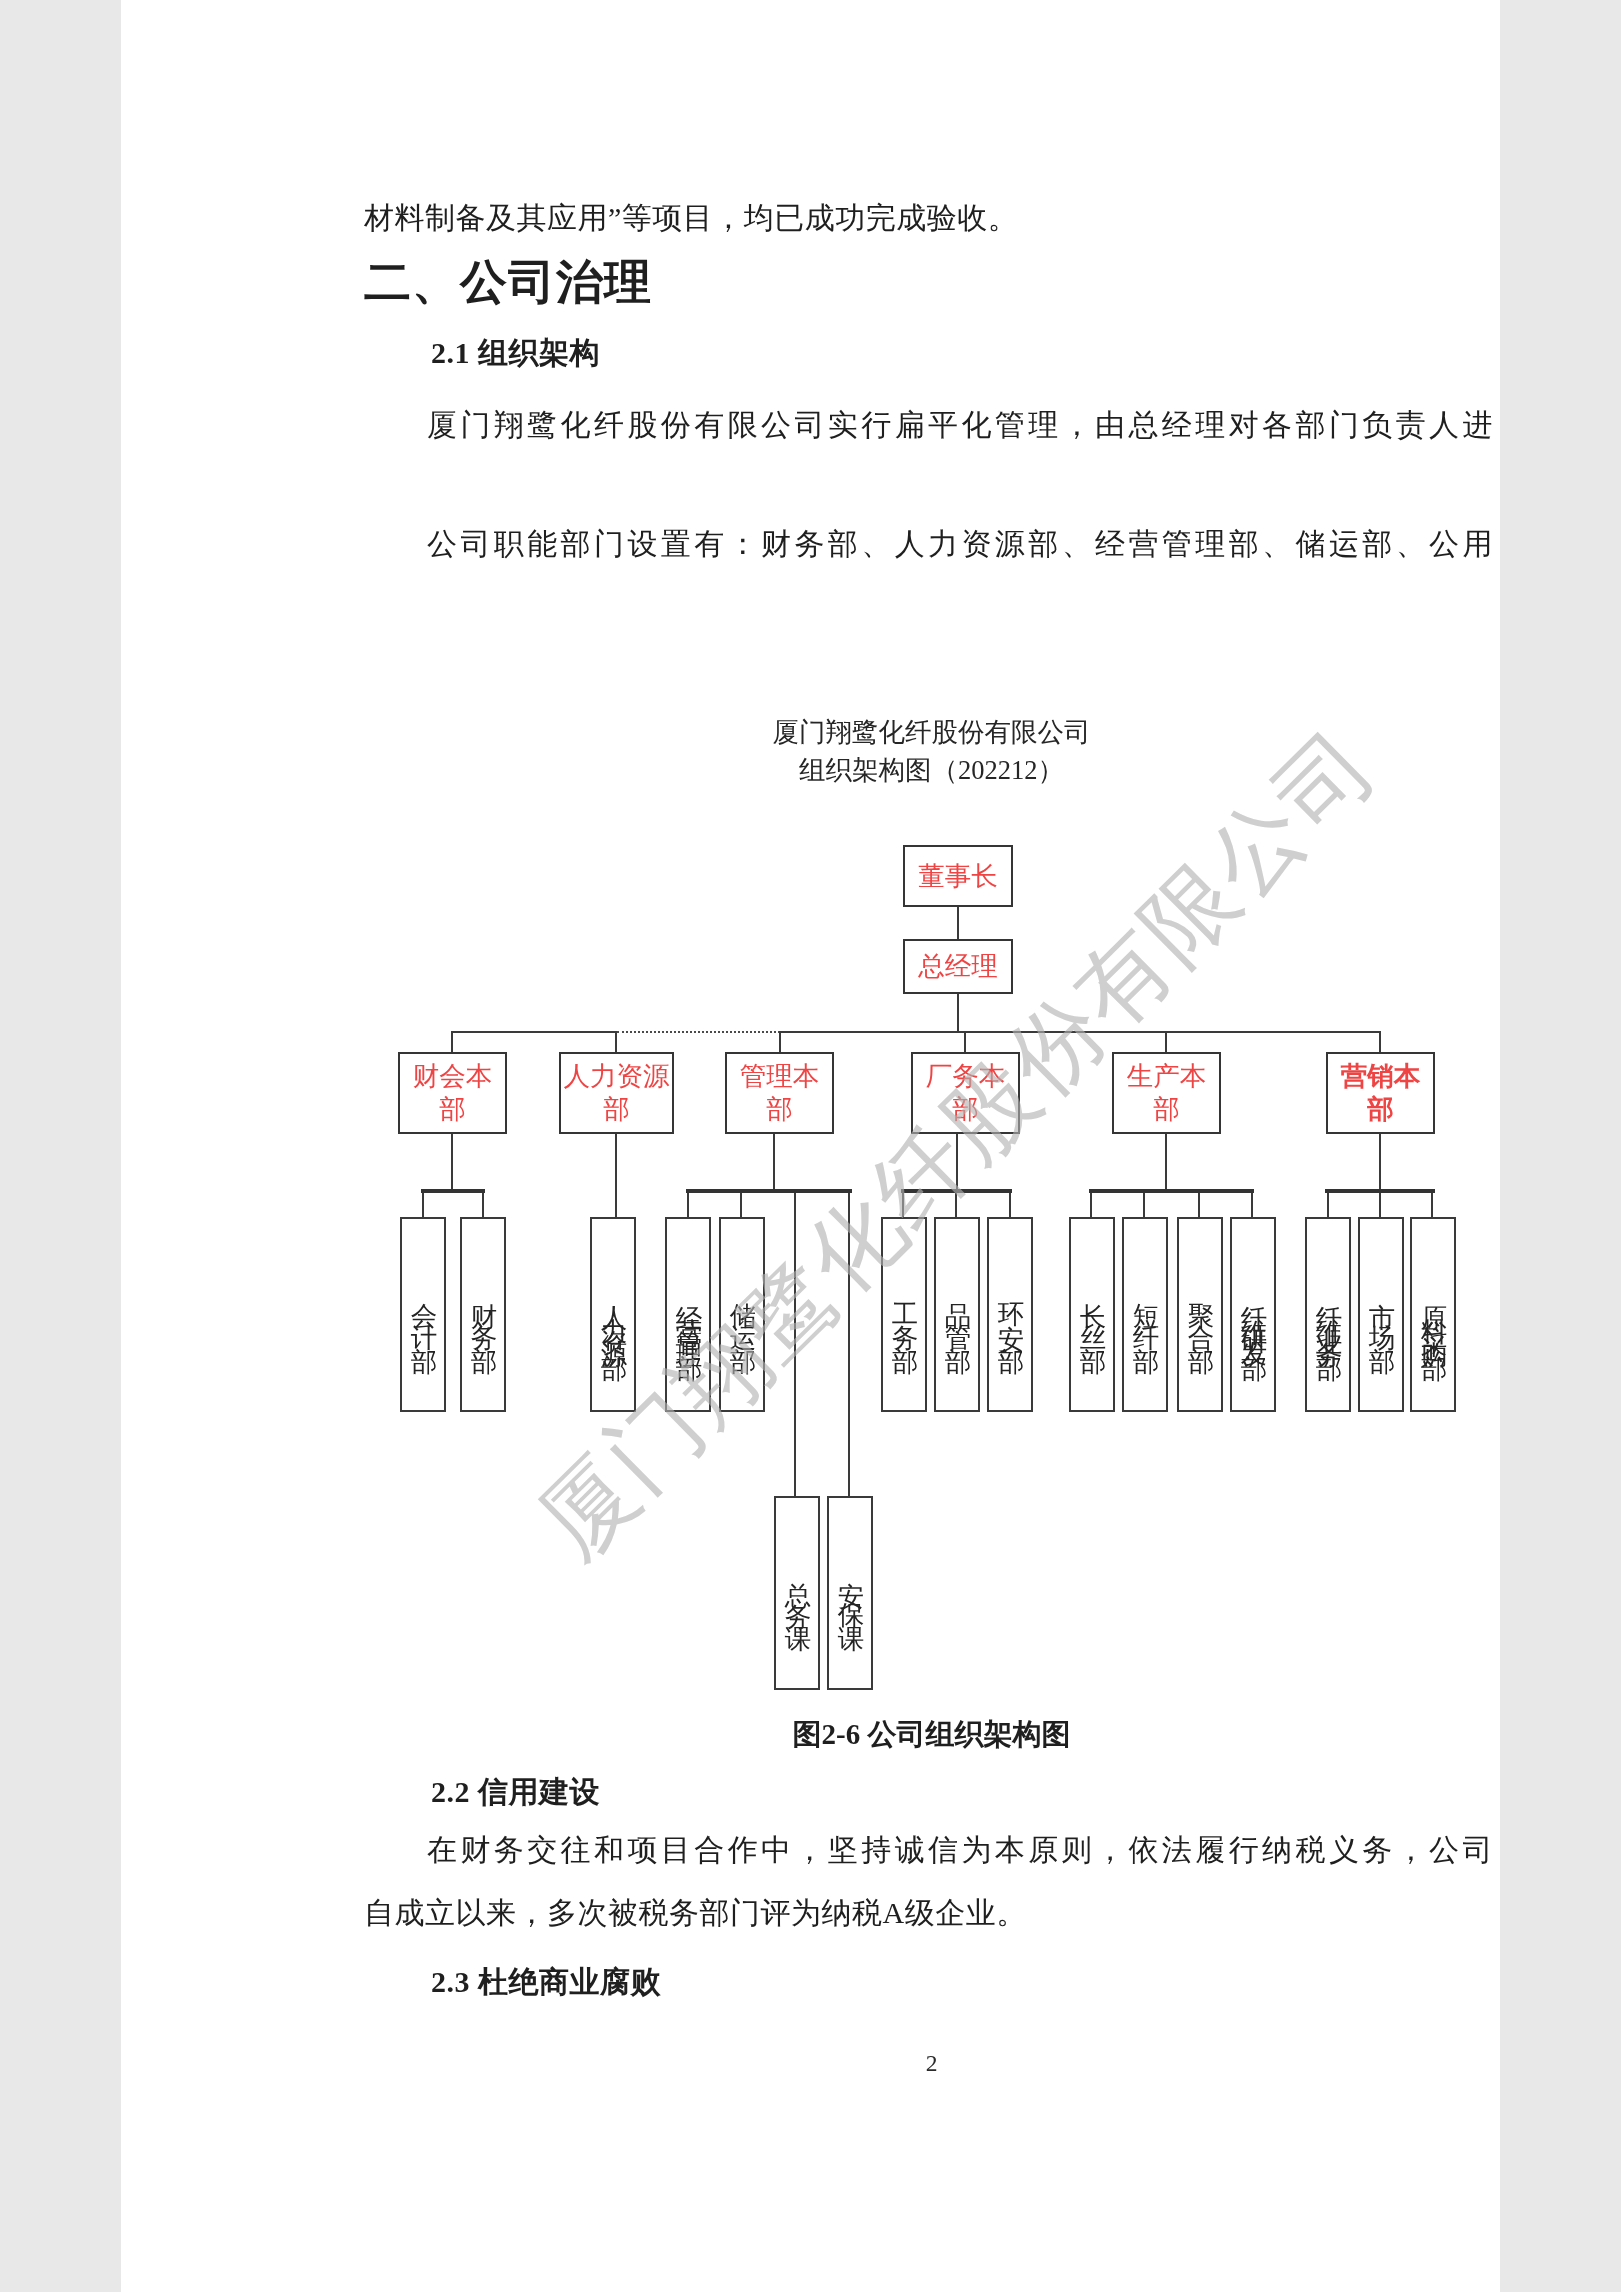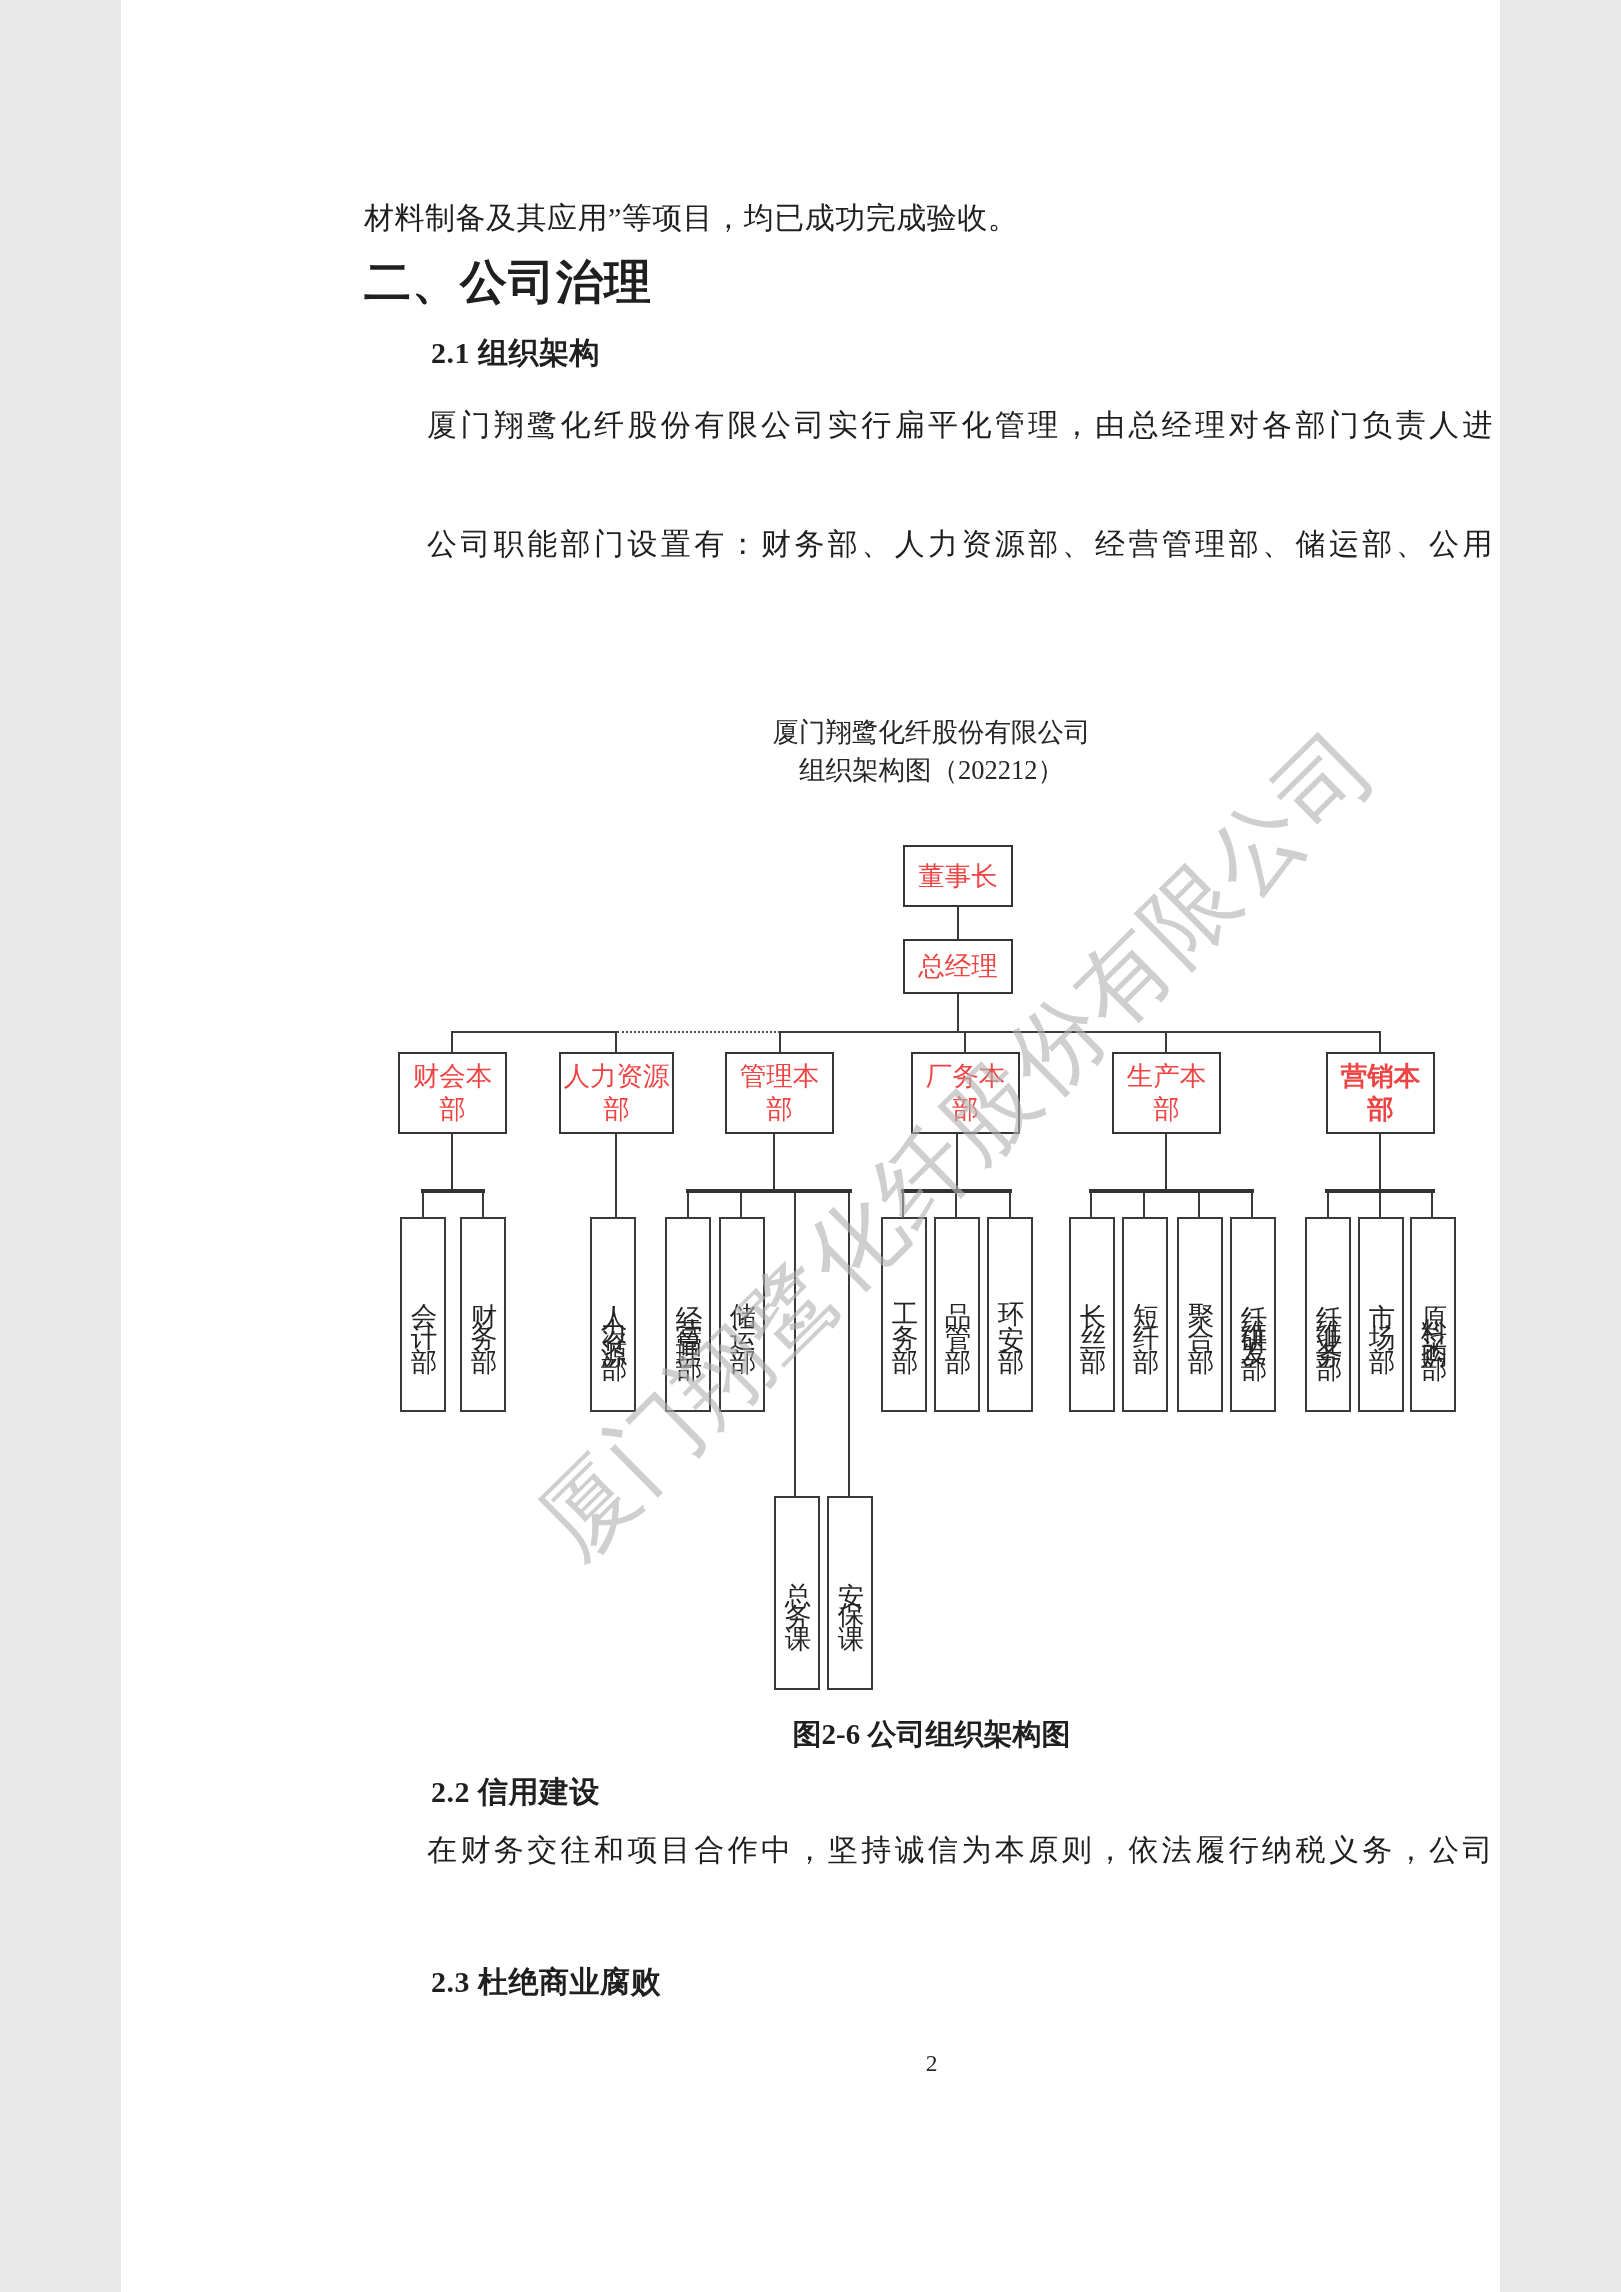--- a/index.html
+++ b/index.html
@@ -168,20 +168,21 @@
   <div class="vbox sp3" style="left:1237px;top:1217px;width:46px;height:195px;">市场部</div>
   <div class="vbox" style="left:1289px;top:1217px;width:46px;height:195px;">原料采购部</div>
 
   <div class="vbox sp3" style="left:653px;top:1496px;width:46px;height:194px;">总务课</div>
   <div class="vbox sp3" style="left:706px;top:1496px;width:46px;height:194px;">安保课</div>
 
   <div class="centered caption" style="top:1715px;">图2-6 公司组织架构图</div>
 
   <div class="h-minor" style="top:1772px;">2.2 信用建设</div>
   <div class="bodyline just indent" style="top:1829px;">在财务交往和项目合作中，坚持诚信为本原则，依法履行纳税义务，公司</div>
+  <div class="bodyline" style="top:1892px;">自成立以来，多次被税务部门评为纳税A级企业。</div>
 
   <div class="h-minor" style="top:1962px;">2.3 杜绝商业腐败</div>
 
   <div class="centered pagenum" style="top:2050px;">2</div>
 
   <div class="watermark">厦门翔鹭化纤股份有限公司</div>
 
 </div>
 
 

